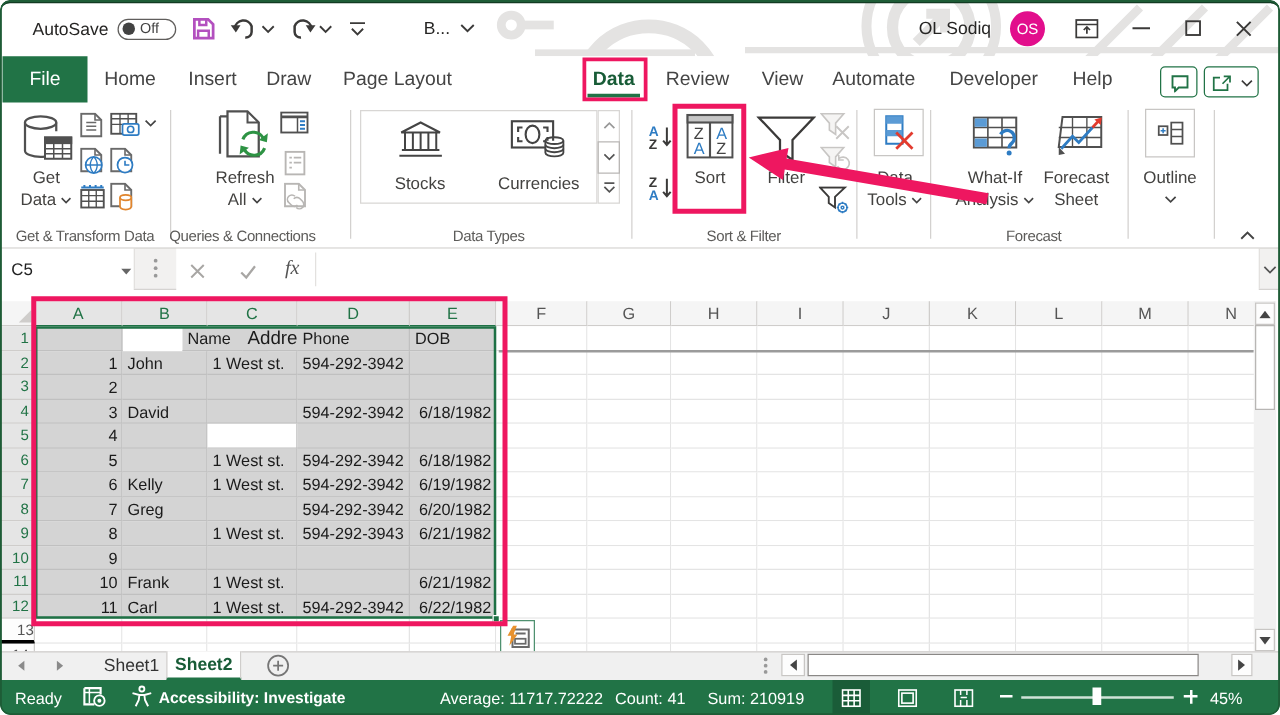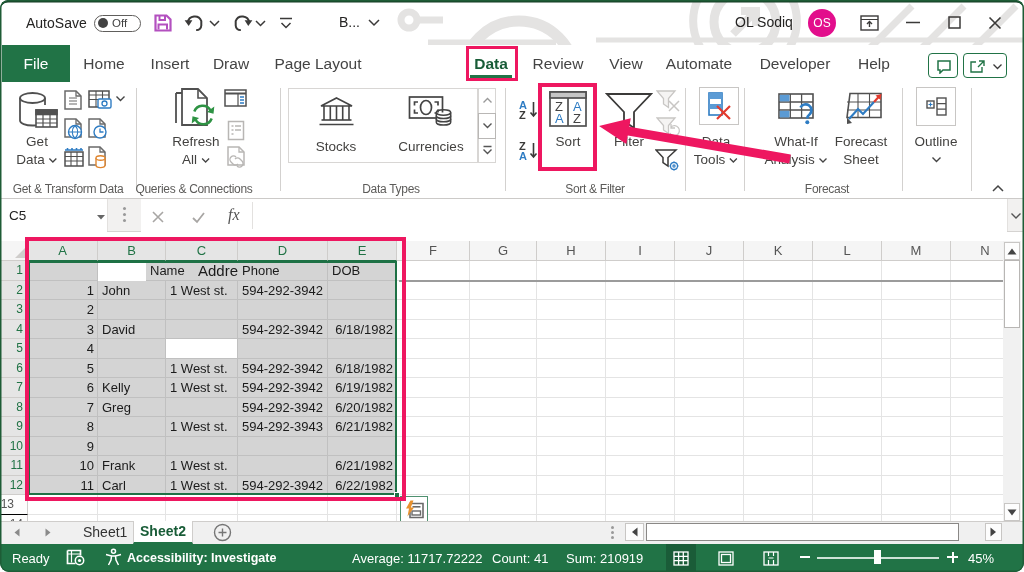--- a/index.html
+++ b/index.html
@@ -539,21 +539,21 @@
 <div class="abs" style="left:328px;top:475.5px;width:69px;height:19.5px;background:#d4d4d4;border-right:1px solid #c0c0c0;border-bottom:1px solid #c0c0c0;font-size:13px;color:#1b1b1b;text-align:right;padding-right:3px;line-height:19.5px;white-space:nowrap;overflow:visible;">6/22/1982</div>
 <div class="abs" style="left:397px;top:475.5px;width:73px;height:19.5px;background:#fff;border-right:1px solid #e4e4e4;border-bottom:1px solid #e4e4e4;font-size:13px;color:#1b1b1b;text-align:left;line-height:19.5px;white-space:nowrap;overflow:visible;"></div>
 <div class="abs" style="left:470px;top:475.5px;width:67px;height:19.5px;background:#fff;border-right:1px solid #e4e4e4;border-bottom:1px solid #e4e4e4;font-size:13px;color:#1b1b1b;text-align:left;line-height:19.5px;white-space:nowrap;overflow:visible;"></div>
 <div class="abs" style="left:537px;top:475.5px;width:69px;height:19.5px;background:#fff;border-right:1px solid #e4e4e4;border-bottom:1px solid #e4e4e4;font-size:13px;color:#1b1b1b;text-align:left;line-height:19.5px;white-space:nowrap;overflow:visible;"></div>
 <div class="abs" style="left:606px;top:475.5px;width:69px;height:19.5px;background:#fff;border-right:1px solid #e4e4e4;border-bottom:1px solid #e4e4e4;font-size:13px;color:#1b1b1b;text-align:left;line-height:19.5px;white-space:nowrap;overflow:visible;"></div>
 <div class="abs" style="left:675px;top:475.5px;width:69px;height:19.5px;background:#fff;border-right:1px solid #e4e4e4;border-bottom:1px solid #e4e4e4;font-size:13px;color:#1b1b1b;text-align:left;line-height:19.5px;white-space:nowrap;overflow:visible;"></div>
 <div class="abs" style="left:744px;top:475.5px;width:69px;height:19.5px;background:#fff;border-right:1px solid #e4e4e4;border-bottom:1px solid #e4e4e4;font-size:13px;color:#1b1b1b;text-align:left;line-height:19.5px;white-space:nowrap;overflow:visible;"></div>
 <div class="abs" style="left:813px;top:475.5px;width:69px;height:19.5px;background:#fff;border-right:1px solid #e4e4e4;border-bottom:1px solid #e4e4e4;font-size:13px;color:#1b1b1b;text-align:left;line-height:19.5px;white-space:nowrap;overflow:visible;"></div>
 <div class="abs" style="left:882px;top:475.5px;width:69px;height:19.5px;background:#fff;border-right:1px solid #e4e4e4;border-bottom:1px solid #e4e4e4;font-size:13px;color:#1b1b1b;text-align:left;line-height:19.5px;white-space:nowrap;overflow:visible;"></div>
 <div class="abs" style="left:951px;top:475.5px;width:69px;height:19.5px;background:#fff;border-right:1px solid #e4e4e4;border-bottom:1px solid #e4e4e4;font-size:13px;color:#1b1b1b;text-align:left;line-height:19.5px;white-space:nowrap;overflow:visible;"></div>
-<div class="abs" style="left:0;top:495.0px;width:28px;height:19.5px;background:#fdfdfd;border-right:1px solid #cfcdcb;border-bottom:1px solid #000000;color:#555;font-size:12px;text-align:right;padding-right:13px;line-height:19.5px;">13</div>
+<div class="abs" style="left:0;top:495.0px;width:28px;height:19.5px;background:#fdfdfd;border-right:1px solid #cfcdcb;border-bottom:3px solid #000000;color:#555;font-size:12px;text-align:right;padding-right:0;line-height:19.5px;">13</div>
 <div class="abs" style="left:28px;top:495.0px;width:70px;height:19.5px;background:#fff;border-right:1px solid #e4e4e4;border-bottom:1px solid #e4e4e4;font-size:13px;color:#1b1b1b;text-align:left;line-height:19.5px;white-space:nowrap;overflow:visible;"></div>
 <div class="abs" style="left:98px;top:495.0px;width:68px;height:19.5px;background:#fff;border-right:1px solid #e4e4e4;border-bottom:1px solid #e4e4e4;font-size:13px;color:#1b1b1b;text-align:left;line-height:19.5px;white-space:nowrap;overflow:visible;"></div>
 <div class="abs" style="left:166px;top:495.0px;width:72px;height:19.5px;background:#fff;border-right:1px solid #e4e4e4;border-bottom:1px solid #e4e4e4;font-size:13px;color:#1b1b1b;text-align:left;line-height:19.5px;white-space:nowrap;overflow:visible;"></div>
 <div class="abs" style="left:238px;top:495.0px;width:90px;height:19.5px;background:#fff;border-right:1px solid #e4e4e4;border-bottom:1px solid #e4e4e4;font-size:13px;color:#1b1b1b;text-align:left;line-height:19.5px;white-space:nowrap;overflow:visible;"></div>
 <div class="abs" style="left:328px;top:495.0px;width:69px;height:19.5px;background:#fff;border-right:1px solid #e4e4e4;border-bottom:1px solid #e4e4e4;font-size:13px;color:#1b1b1b;text-align:left;line-height:19.5px;white-space:nowrap;overflow:visible;"></div>
 <div class="abs" style="left:397px;top:495.0px;width:73px;height:19.5px;background:#fff;border-right:1px solid #e4e4e4;border-bottom:1px solid #e4e4e4;font-size:13px;color:#1b1b1b;text-align:left;line-height:19.5px;white-space:nowrap;overflow:visible;"></div>
 <div class="abs" style="left:470px;top:495.0px;width:67px;height:19.5px;background:#fff;border-right:1px solid #e4e4e4;border-bottom:1px solid #e4e4e4;font-size:13px;color:#1b1b1b;text-align:left;line-height:19.5px;white-space:nowrap;overflow:visible;"></div>
 <div class="abs" style="left:537px;top:495.0px;width:69px;height:19.5px;background:#fff;border-right:1px solid #e4e4e4;border-bottom:1px solid #e4e4e4;font-size:13px;color:#1b1b1b;text-align:left;line-height:19.5px;white-space:nowrap;overflow:visible;"></div>
 <div class="abs" style="left:606px;top:495.0px;width:69px;height:19.5px;background:#fff;border-right:1px solid #e4e4e4;border-bottom:1px solid #e4e4e4;font-size:13px;color:#1b1b1b;text-align:left;line-height:19.5px;white-space:nowrap;overflow:visible;"></div>
 <div class="abs" style="left:675px;top:495.0px;width:69px;height:19.5px;background:#fff;border-right:1px solid #e4e4e4;border-bottom:1px solid #e4e4e4;font-size:13px;color:#1b1b1b;text-align:left;line-height:19.5px;white-space:nowrap;overflow:visible;"></div>

